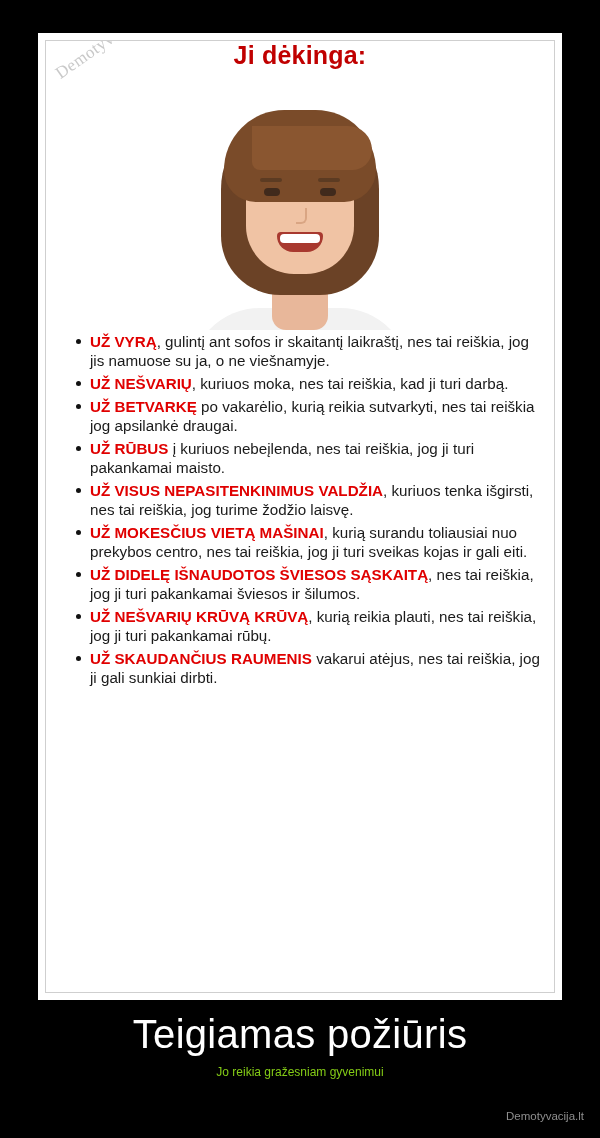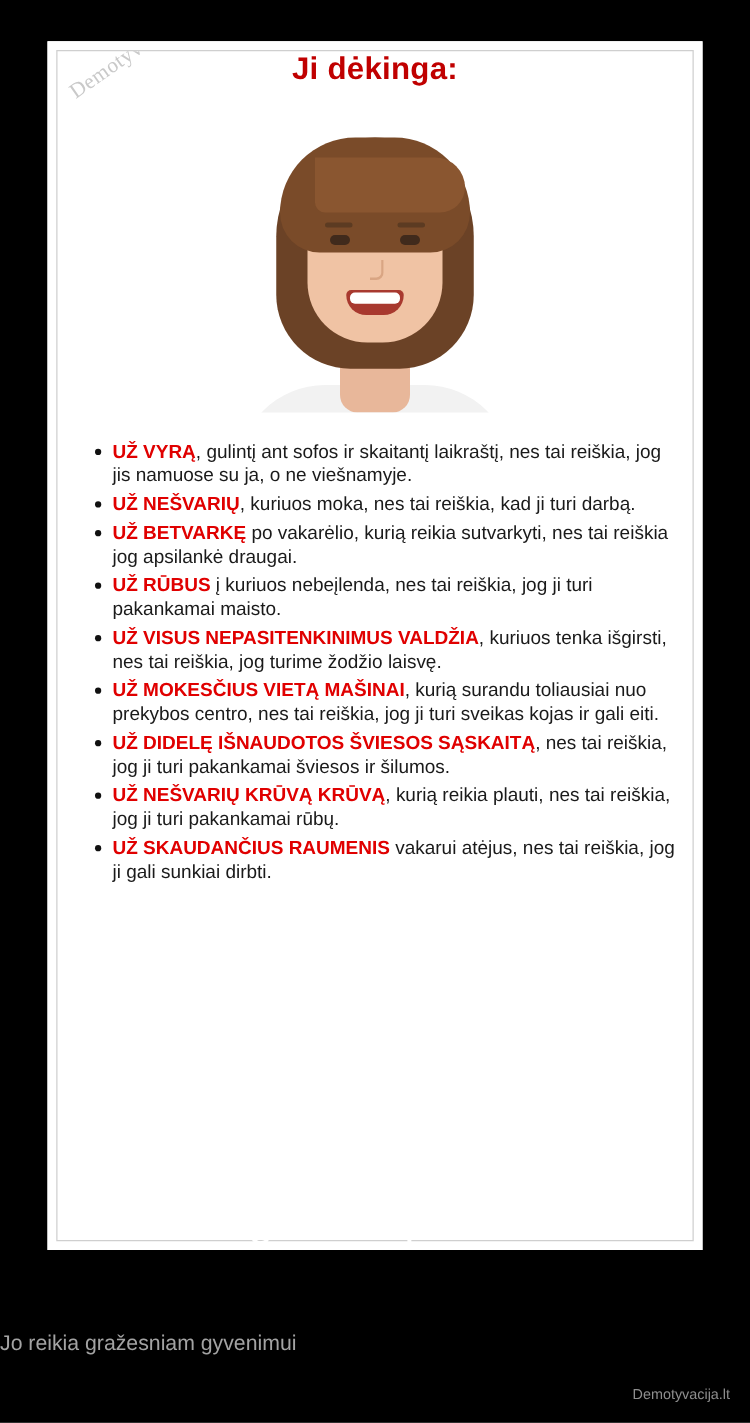--- a/index.html
+++ b/index.html
@@ -161,21 +161,21 @@
     overflow: hidden;
   }
   .ph-teeth {
     position: absolute;
     left: 3px; top: 2px;
     width: 40px; height: 9px;
     background: #ffffff;
     border-radius: 4px;
   }
   .list {
-    margin: 22px 0 0 0;
+    margin: 2px 0 0 0;
     padding: 0 14px 0 30px;
     list-style: none;
   }
   .list li {
     position: relative;
     color: #1a1a1a;
     font-size: 15.2px;
     line-height: 19px;
     margin-bottom: 4px;
     padding-left: 14px;
@@ -185,33 +185,34 @@
     position: absolute;
     left: 0; top: 7px;
     width: 5px; height: 5px;
     background: #111;
     border-radius: 50%;
   }
   .hl { color: #e00000; font-weight: bold; }
   .caption {
     position: absolute;
     left: 0; right: 0;
-    top: 957px;
+    top: 1012px;
     text-align: center;
     color: #ffffff;
-    font-size: 35px;
+    font-size: 40px;
     font-weight: normal;
     letter-spacing: 0.3px;
   }
   .subcaption {
     position: absolute;
     left: 0; right: 0;
     top: 1065px;
-    color: #a3a3a3;
-    font-size: 17px;
+    text-align: center;
+    color: #84cc16;
+    font-size: 12px;
   }
   .sitemark {
     position: absolute;
     right: 16px;
     top: 1110px;
     color: #8e8e8e;
     font-size: 11.5px;
   }
 </style>
 </head>

